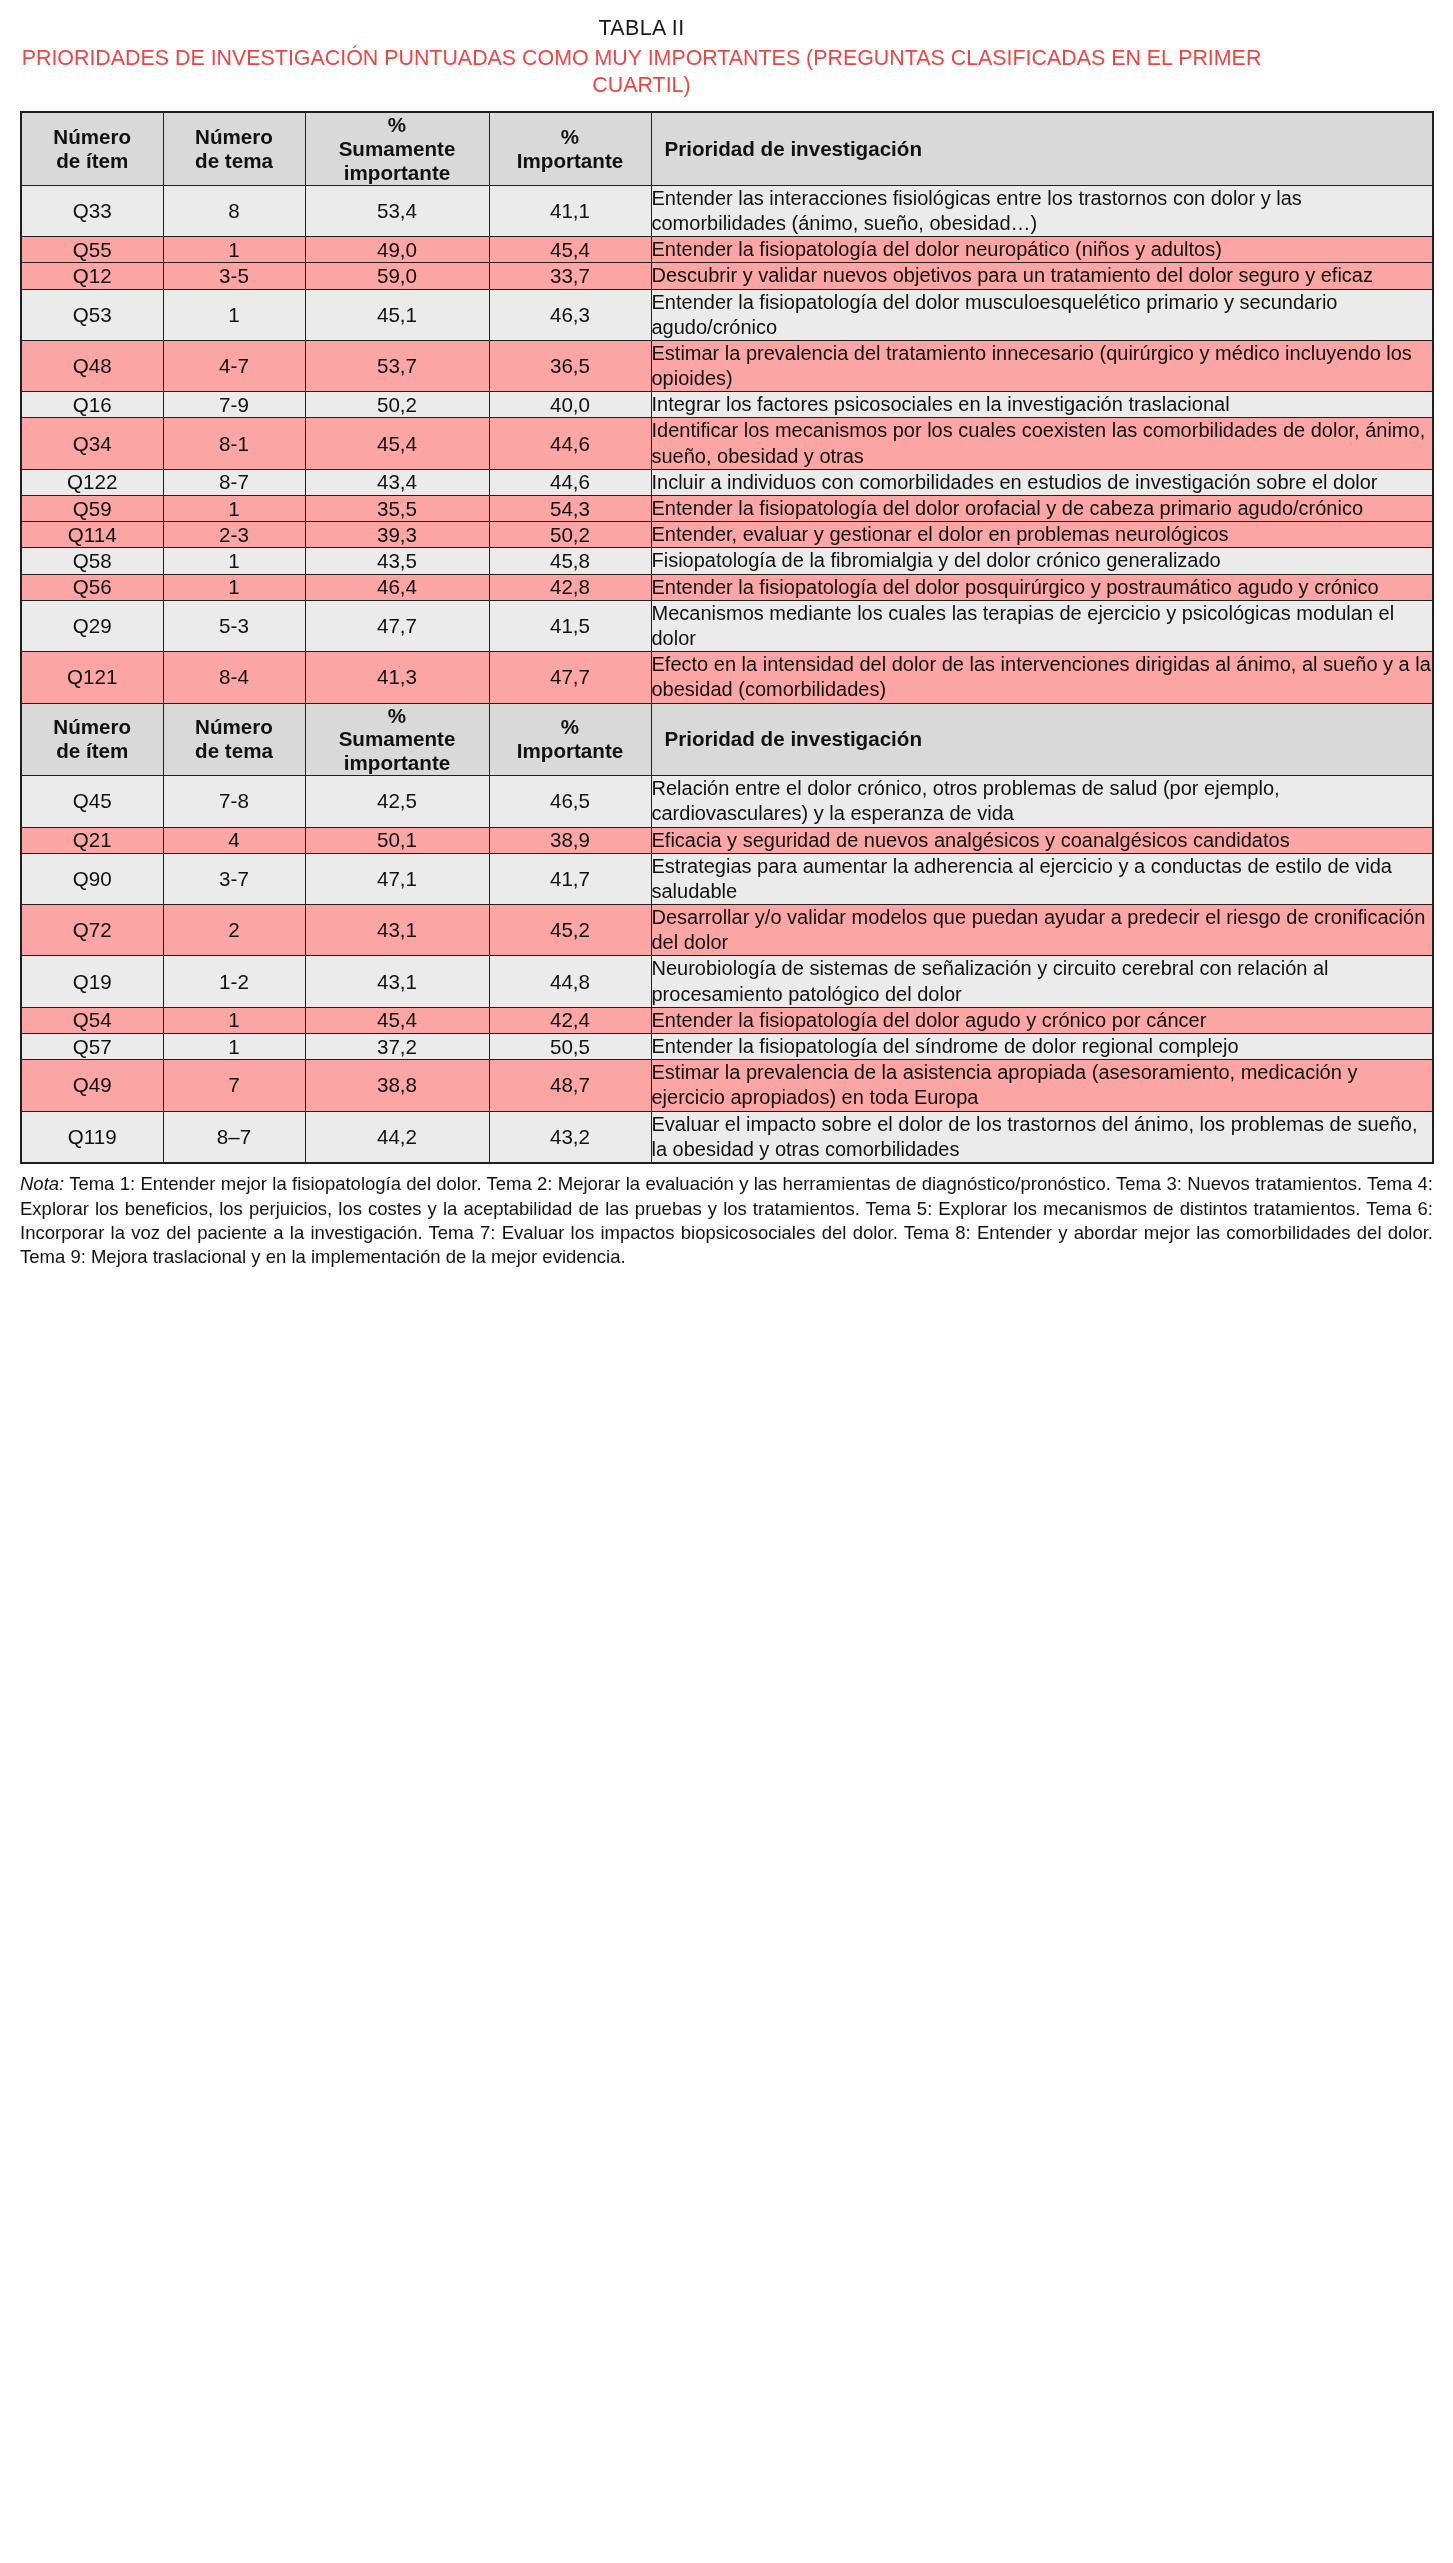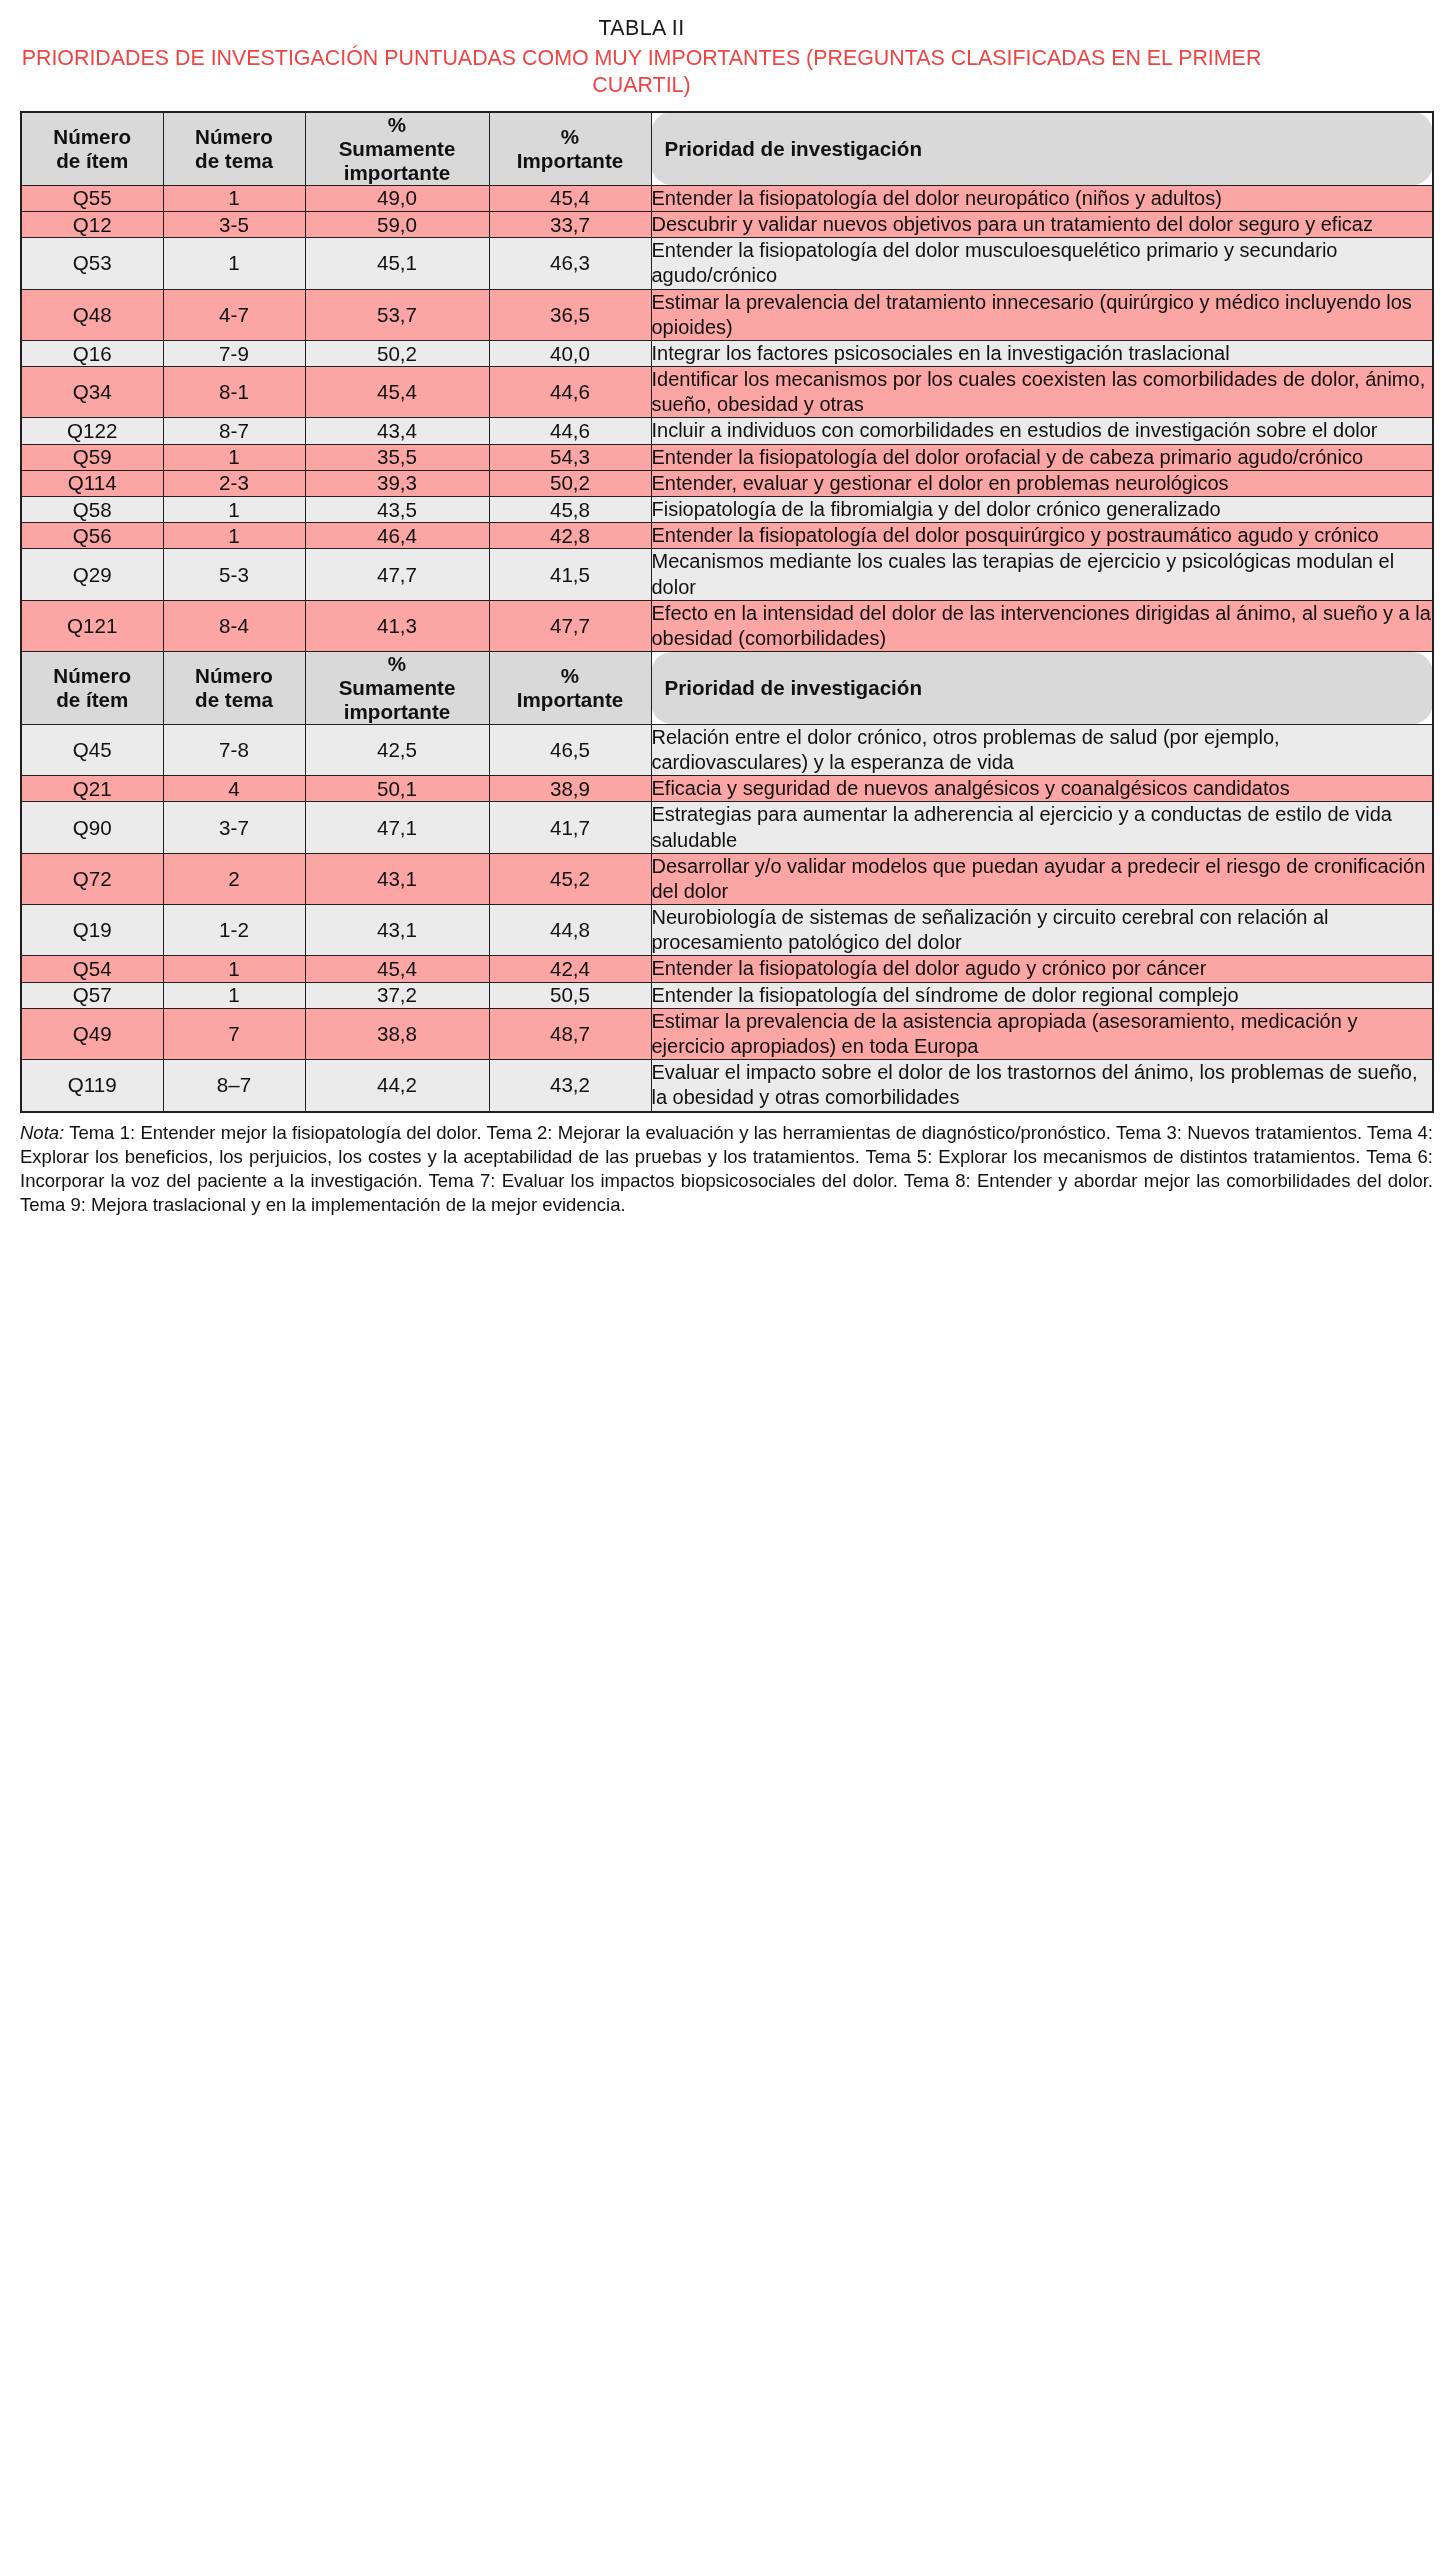--- a/index.html
+++ b/index.html
@@ -56,21 +56,20 @@
     font-weight: bold;
     line-height: 1.16;
     padding: 10px 7.1px;
     text-align: center;
     vertical-align: middle;
     color: #111;
   }
   .hdr th.left {
     text-align: left;
     padding-left: 13px;
-    border-radius: 21px;
   }
   td.ctr {
     text-align: center;
     font-size: 20.6px;
     padding: 10px 4.3px;
     color: #111;
   }
   td.desc {
     text-align: left;
     font-size: 20px;
@@ -109,20 +108,27 @@
     </colgroup>
     <tbody id="table-body">
 
     <tr class="hdr">
           <th>Número<br>de ítem</th>
           <th>Número<br>de tema</th>
           <th>%<br>Sumamente<br>importante</th>
           <th>%<br>Importante</th>
           <th class="left">Prioridad de investigación</th>
         </tr>
+        <tr class="shade">
+          <td class="ctr">Q33</td>
+          <td class="ctr">8</td>
+          <td class="ctr">53,4</td>
+          <td class="ctr">41,1</td>
+          <td class="desc">Entender las interacciones fisiológicas entre los trastornos con dolor y las comorbilidades (ánimo, sueño, obesidad…)</td>
+        </tr>
         <tr class="plain">
           <td class="ctr">Q55</td>
           <td class="ctr">1</td>
           <td class="ctr">49,0</td>
           <td class="ctr">45,4</td>
           <td class="desc">Entender la fisiopatología del dolor neuropático (niños y adultos)</td>
         </tr>
         <tr class="plain">
           <td class="ctr">Q12</td>
           <td class="ctr">3-5</td>

